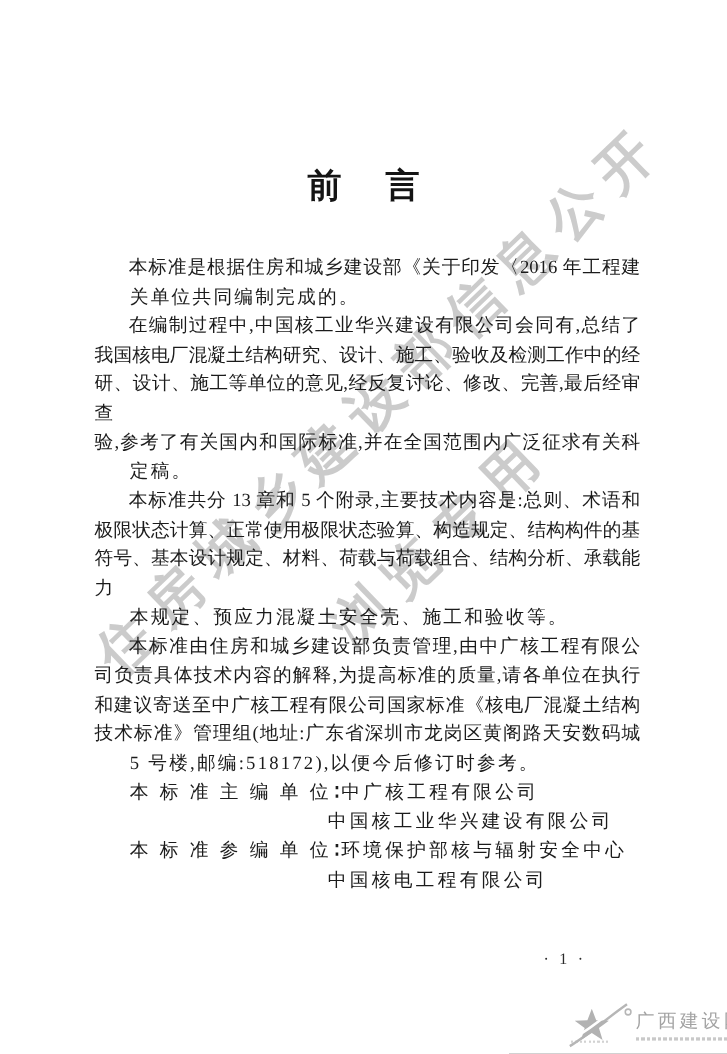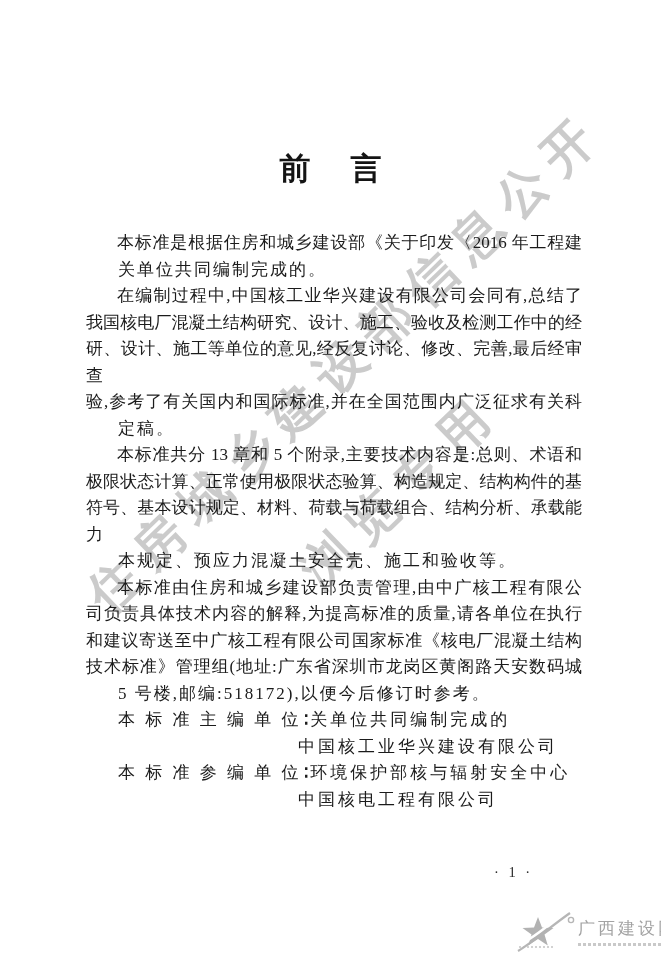--- a/index.html
+++ b/index.html
@@ -108,21 +108,21 @@
       <div class="line end">定稿。</div>
       <div class="line first">本标准共分 13 章和 5 个附录,主要技术内容是:总则、术语和</div>
       <div class="line full">极限状态计算、正常使用极限状态验算、构造规定、结构构件的基</div>
       <div class="line full">符号、基本设计规定、材料、荷载与荷载组合、结构分析、承载能力</div>
       <div class="line end">本规定、预应力混凝土安全壳、施工和验收等。</div>
       <div class="line first">本标准由住房和城乡建设部负责管理,由中广核工程有限公</div>
       <div class="line full">司负责具体技术内容的解释,为提高标准的质量,请各单位在执行</div>
       <div class="line full">和建议寄送至中广核工程有限公司国家标准《核电厂混凝土结构</div>
       <div class="line full">技术标准》管理组(地址:广东省深圳市龙岗区黄阁路天安数码城</div>
       <div class="line end">5 号楼,邮编:518172),以便今后修订时参考。</div>
-      <div class="line editor-head">本 标 准 主 编 单 位∶关单位共同编制完成的</div>
+      <div class="line editor-head">本 标 准 主 编 单 位∶中广核工程有限公司</div>
       <div class="line editor-cont">中国核工业华兴建设有限公司</div>
       <div class="line editor-head">本 标 准 参 编 单 位∶环境保护部核与辐射安全中心</div>
       <div class="line editor-cont">中国核电工程有限公司</div>
     </div>
 
   <div class="page-number">· 1 ·</div>
 
   <div class="site-logo">
     <svg class="logo-mark" viewBox="0 0 62 44" xmlns="http://www.w3.org/2000/svg">
       <path d="M4 40 C 18 32, 36 16, 56 2" stroke="#b6b6b6" stroke-width="2.2" fill="none"></path>

